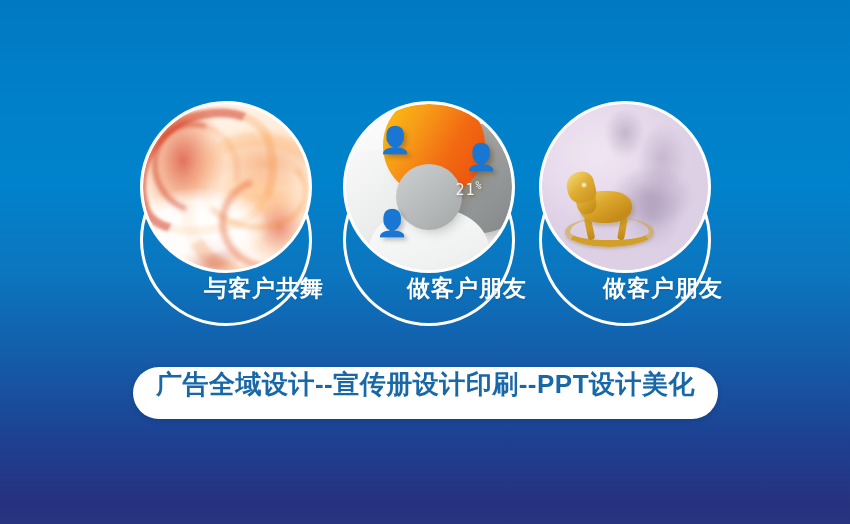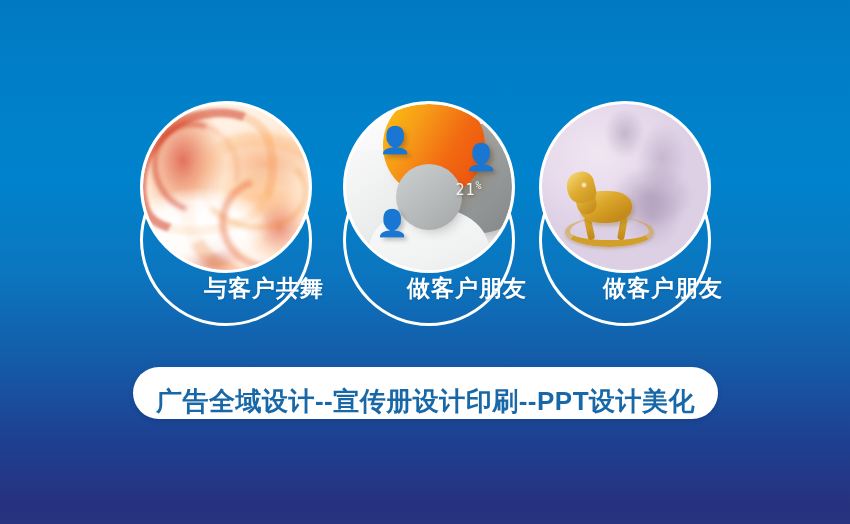--- a/index.html
+++ b/index.html
@@ -306,21 +306,21 @@
   
   .banner {
     position: absolute;
     left: 133px;
     top: 367px;
     width: 585px;
     height: 52px;
     background: #ffffff;
     border-radius: 26px;
     display: flex;
-    align-items: flex-end;
+    align-items: flex-start;
     justify-content: center;
     box-shadow: 0 2px 5px rgba(0,30,70,0.18);
   }
   .banner-text {
     color: #1868a8;
     font-size: 26px;
     font-weight: bold;
     letter-spacing: 0.5px;
     white-space: nowrap;
   }

